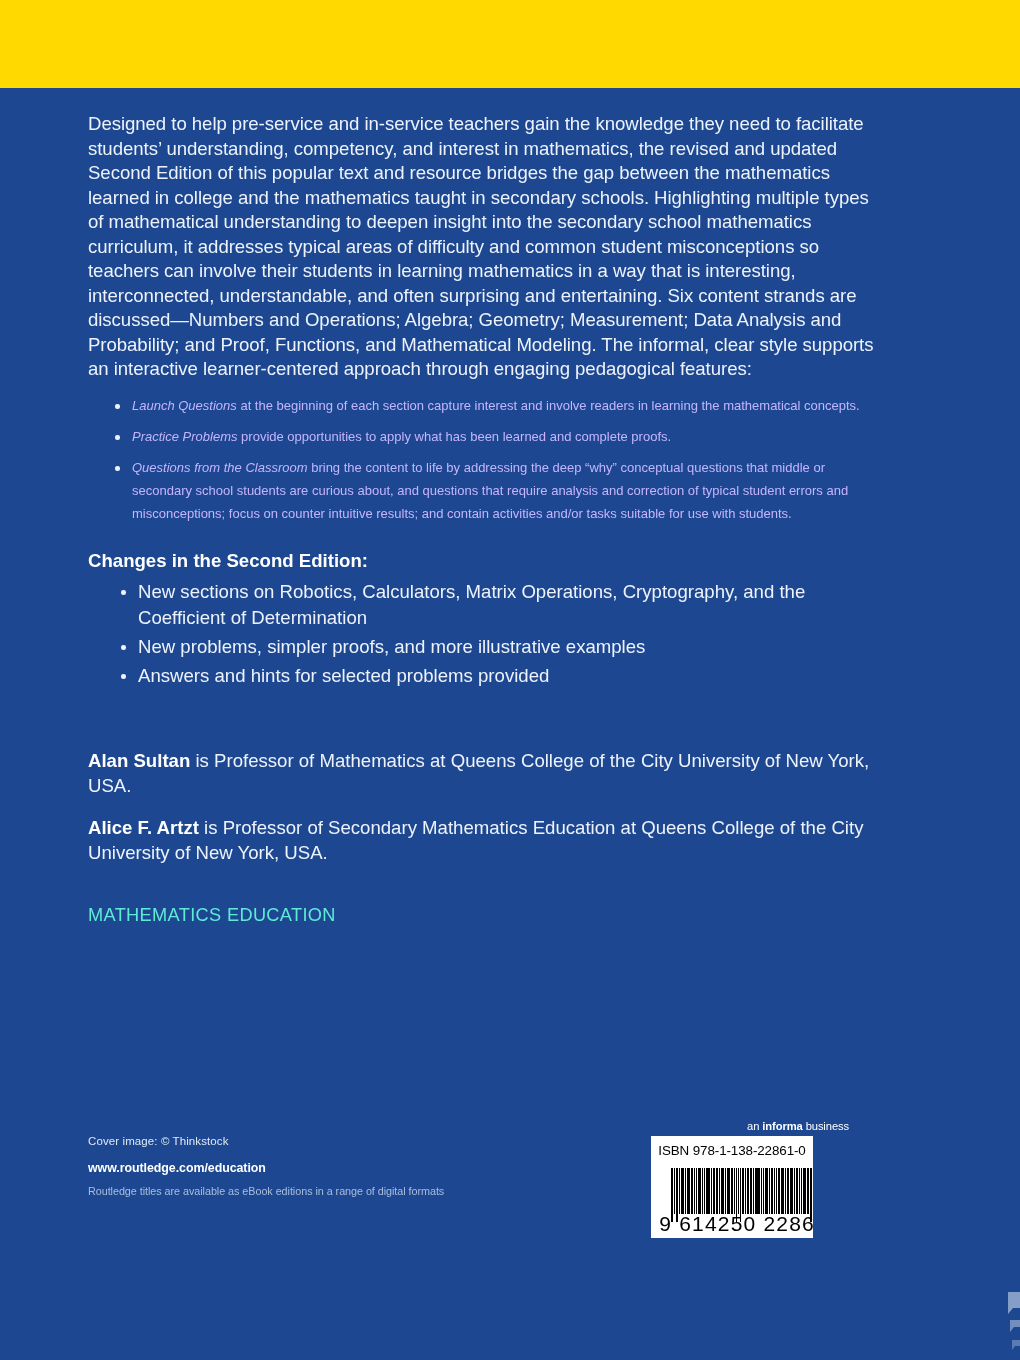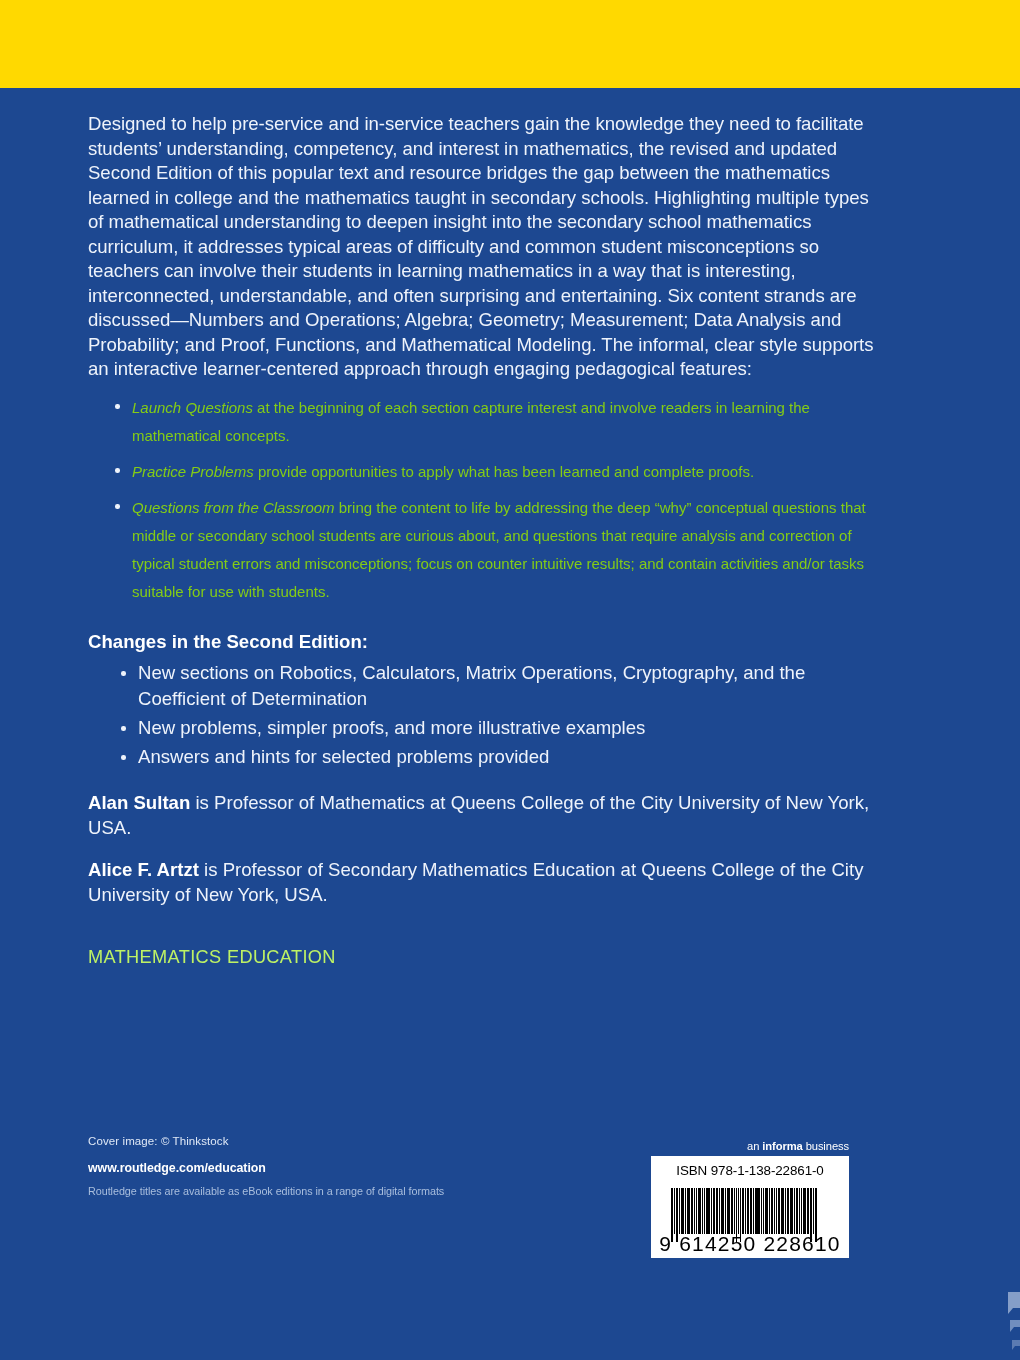--- a/index.html
+++ b/index.html
@@ -47,23 +47,23 @@
     text-align: left;
   }
 
   ul.feature-list {
     list-style: none;
     margin: 12px 0 0 0;
     padding: 0;
   }
   ul.feature-list > li {
     position: relative;
-    color: #84cc16;
-    font-size: 15px;
-    line-height: 28px;
+    color: #c4b5fd;
+    font-size: 13px;
+    line-height: 23px;
     padding-left: 44px;
     margin-bottom: 0px;
   }
   ul.feature-list > li + li {
     margin-top: 8px;
   }
   ul.feature-list > li::before {
     content: "";
     position: absolute;
     left: 27px;
@@ -105,36 +105,36 @@
     position: absolute;
     left: 27px;
     top: 11px;
     width: 4.5px;
     height: 4.5px;
     border-radius: 50%;
     background: #eef3fb;
   }
 
   .author-block {
-    margin-top: 21px;
+    margin-top: 60px;
   }
   .author-para {
     color: #eef3fb;
     font-size: 18.6px;
     line-height: 24.5px;
     margin: 0 0 18px 0;
   }
   .author-name {
     font-weight: bold;
     color: #ffffff;
   }
 
   .category {
     margin-top: 40px;
-    color: #bef264;
+    color: #5eead4;
     font-size: 18.2px;
     letter-spacing: 0.35px;
   }
 
   
   #footer {
     position: absolute;
     left: 0;
     top: 1120px;
     width: 1020px;
@@ -218,26 +218,25 @@
     left: 651px;
     top: 0px;
     width: 198px;
   }
   .informa {
     text-align: right;
     color: #ffffff;
     font-size: 11.2px;
     margin-bottom: 4px;
     letter-spacing: -0.1px;
-    margin-top: 20px;
   }
   .informa b { font-weight: bold; }
 
   .barcode-box {
-    width: 198px;
+    width: 162px;
     height: 102px;
     background: #ffffff;
     padding: 0;
     position: relative;
     overflow: hidden;
   }
   .isbn-text {
     text-align: center;
     color: #000000;
     font-size: 13.4px;

